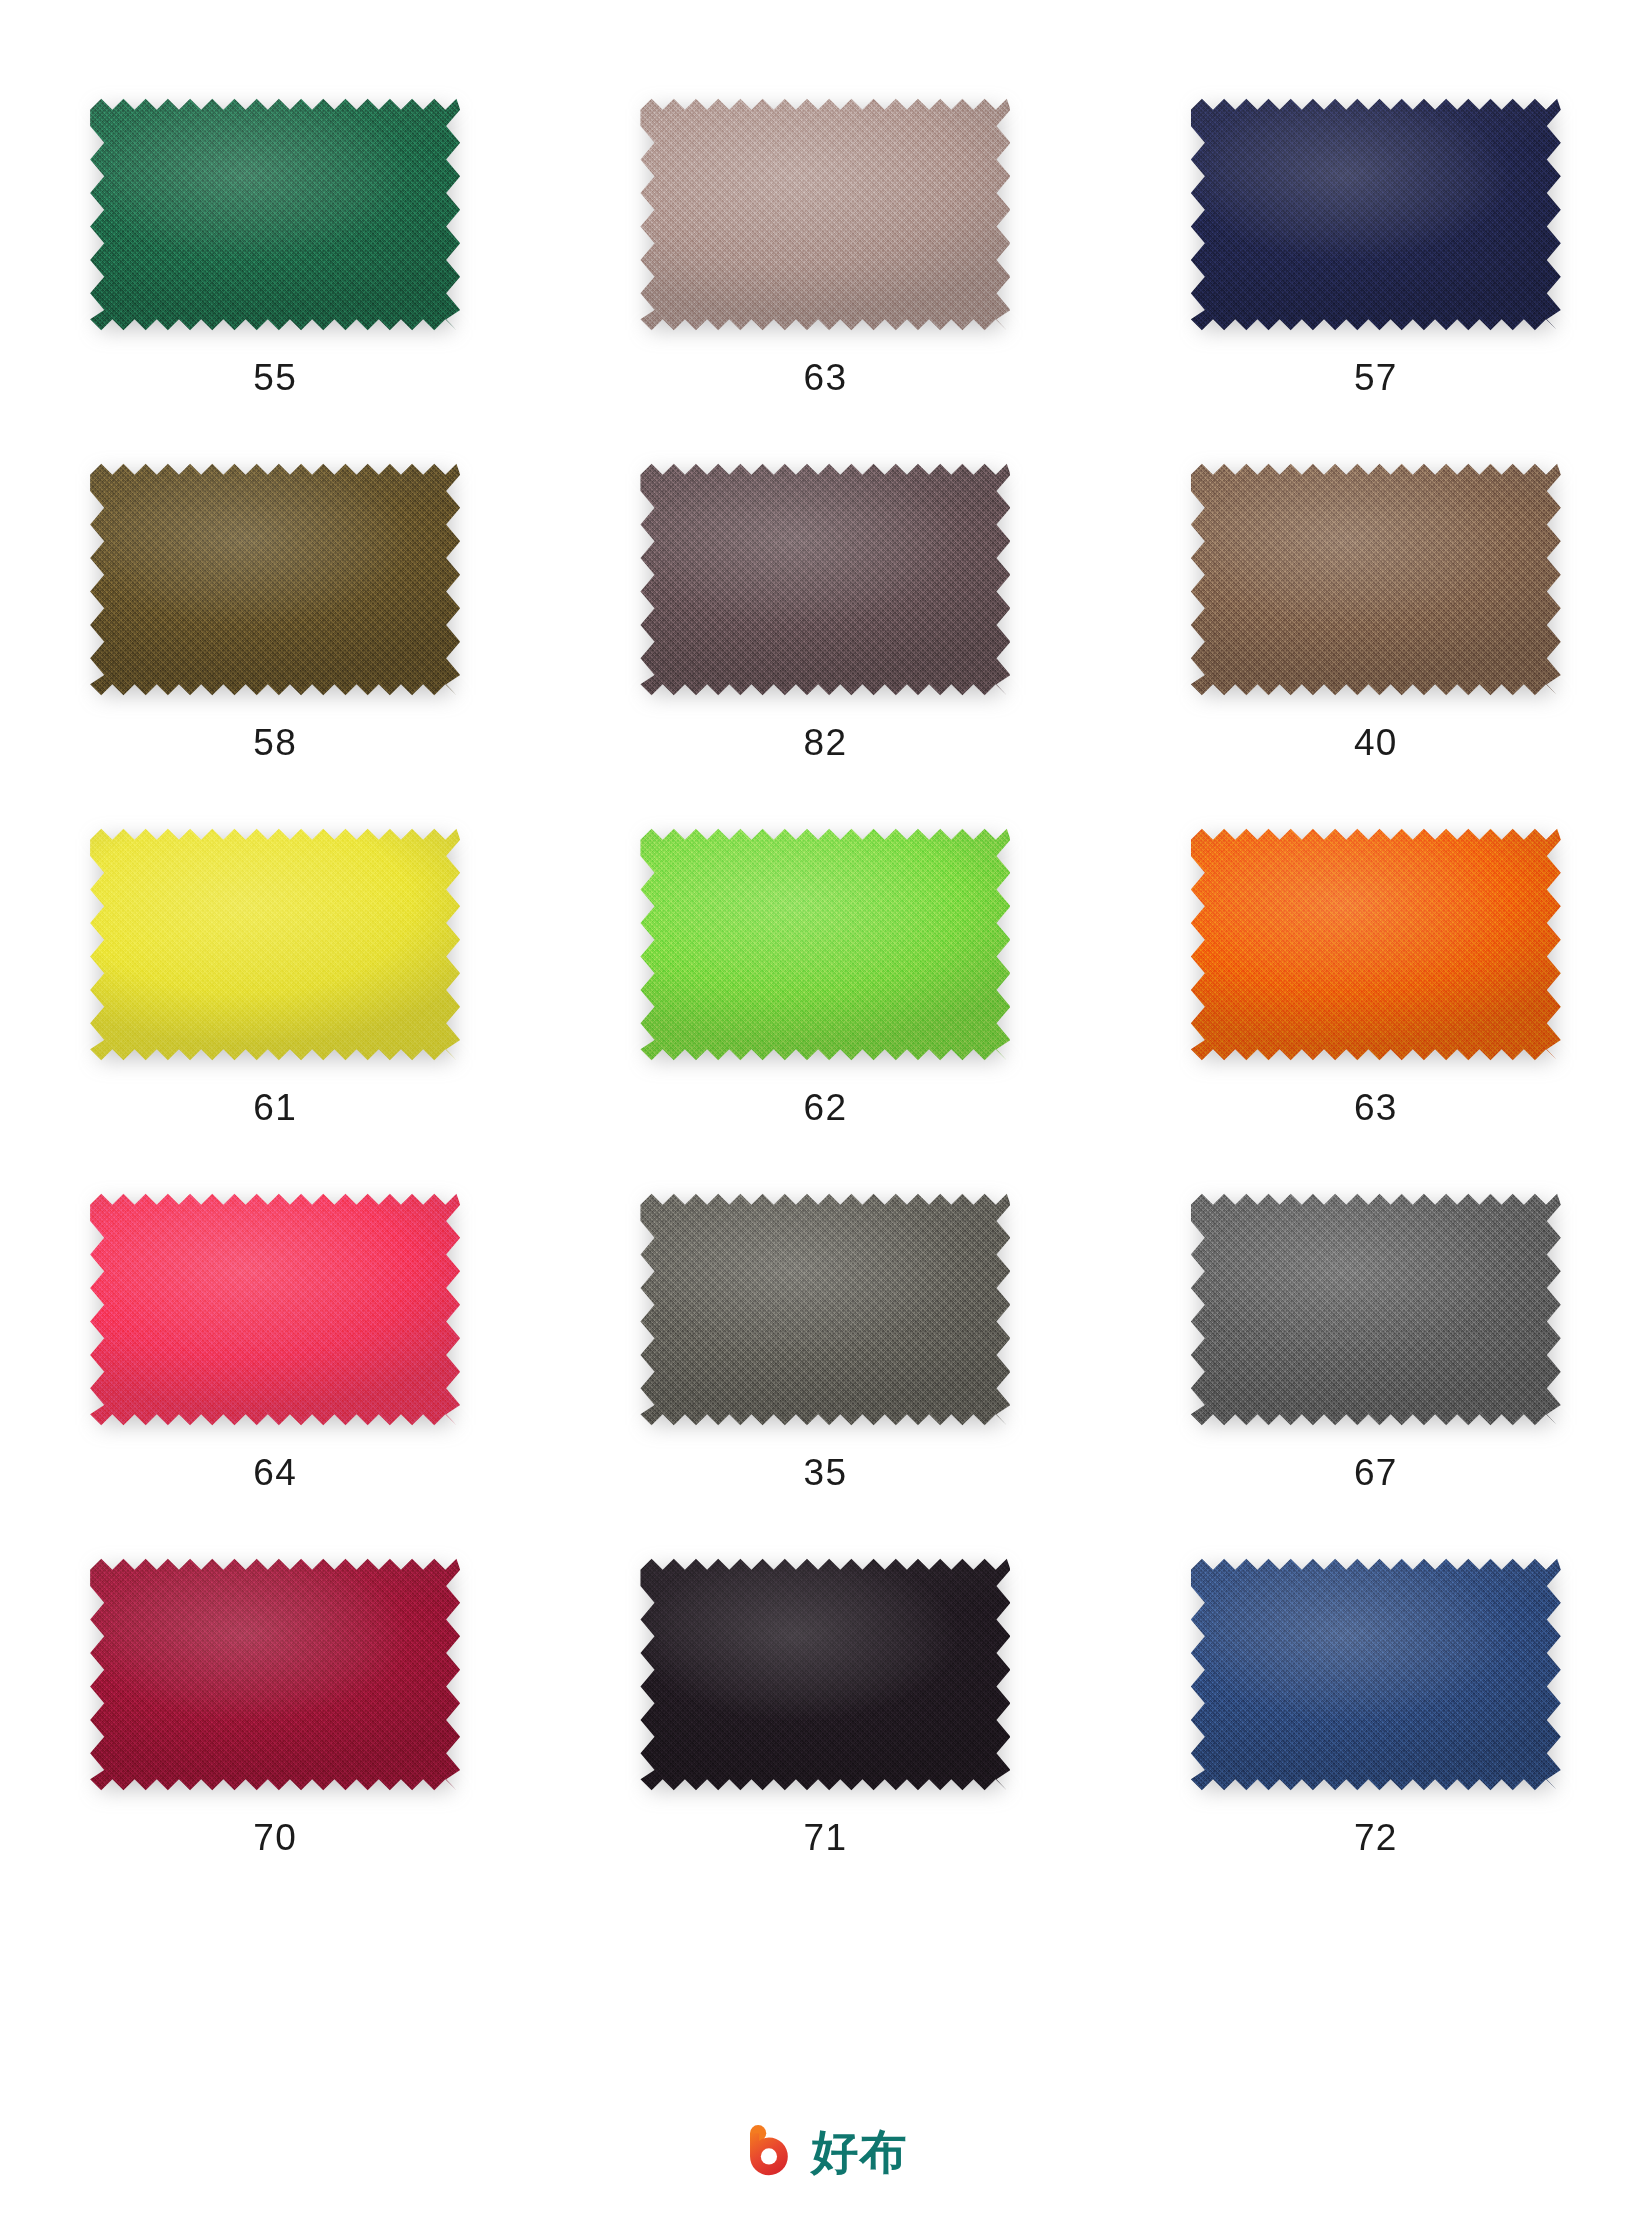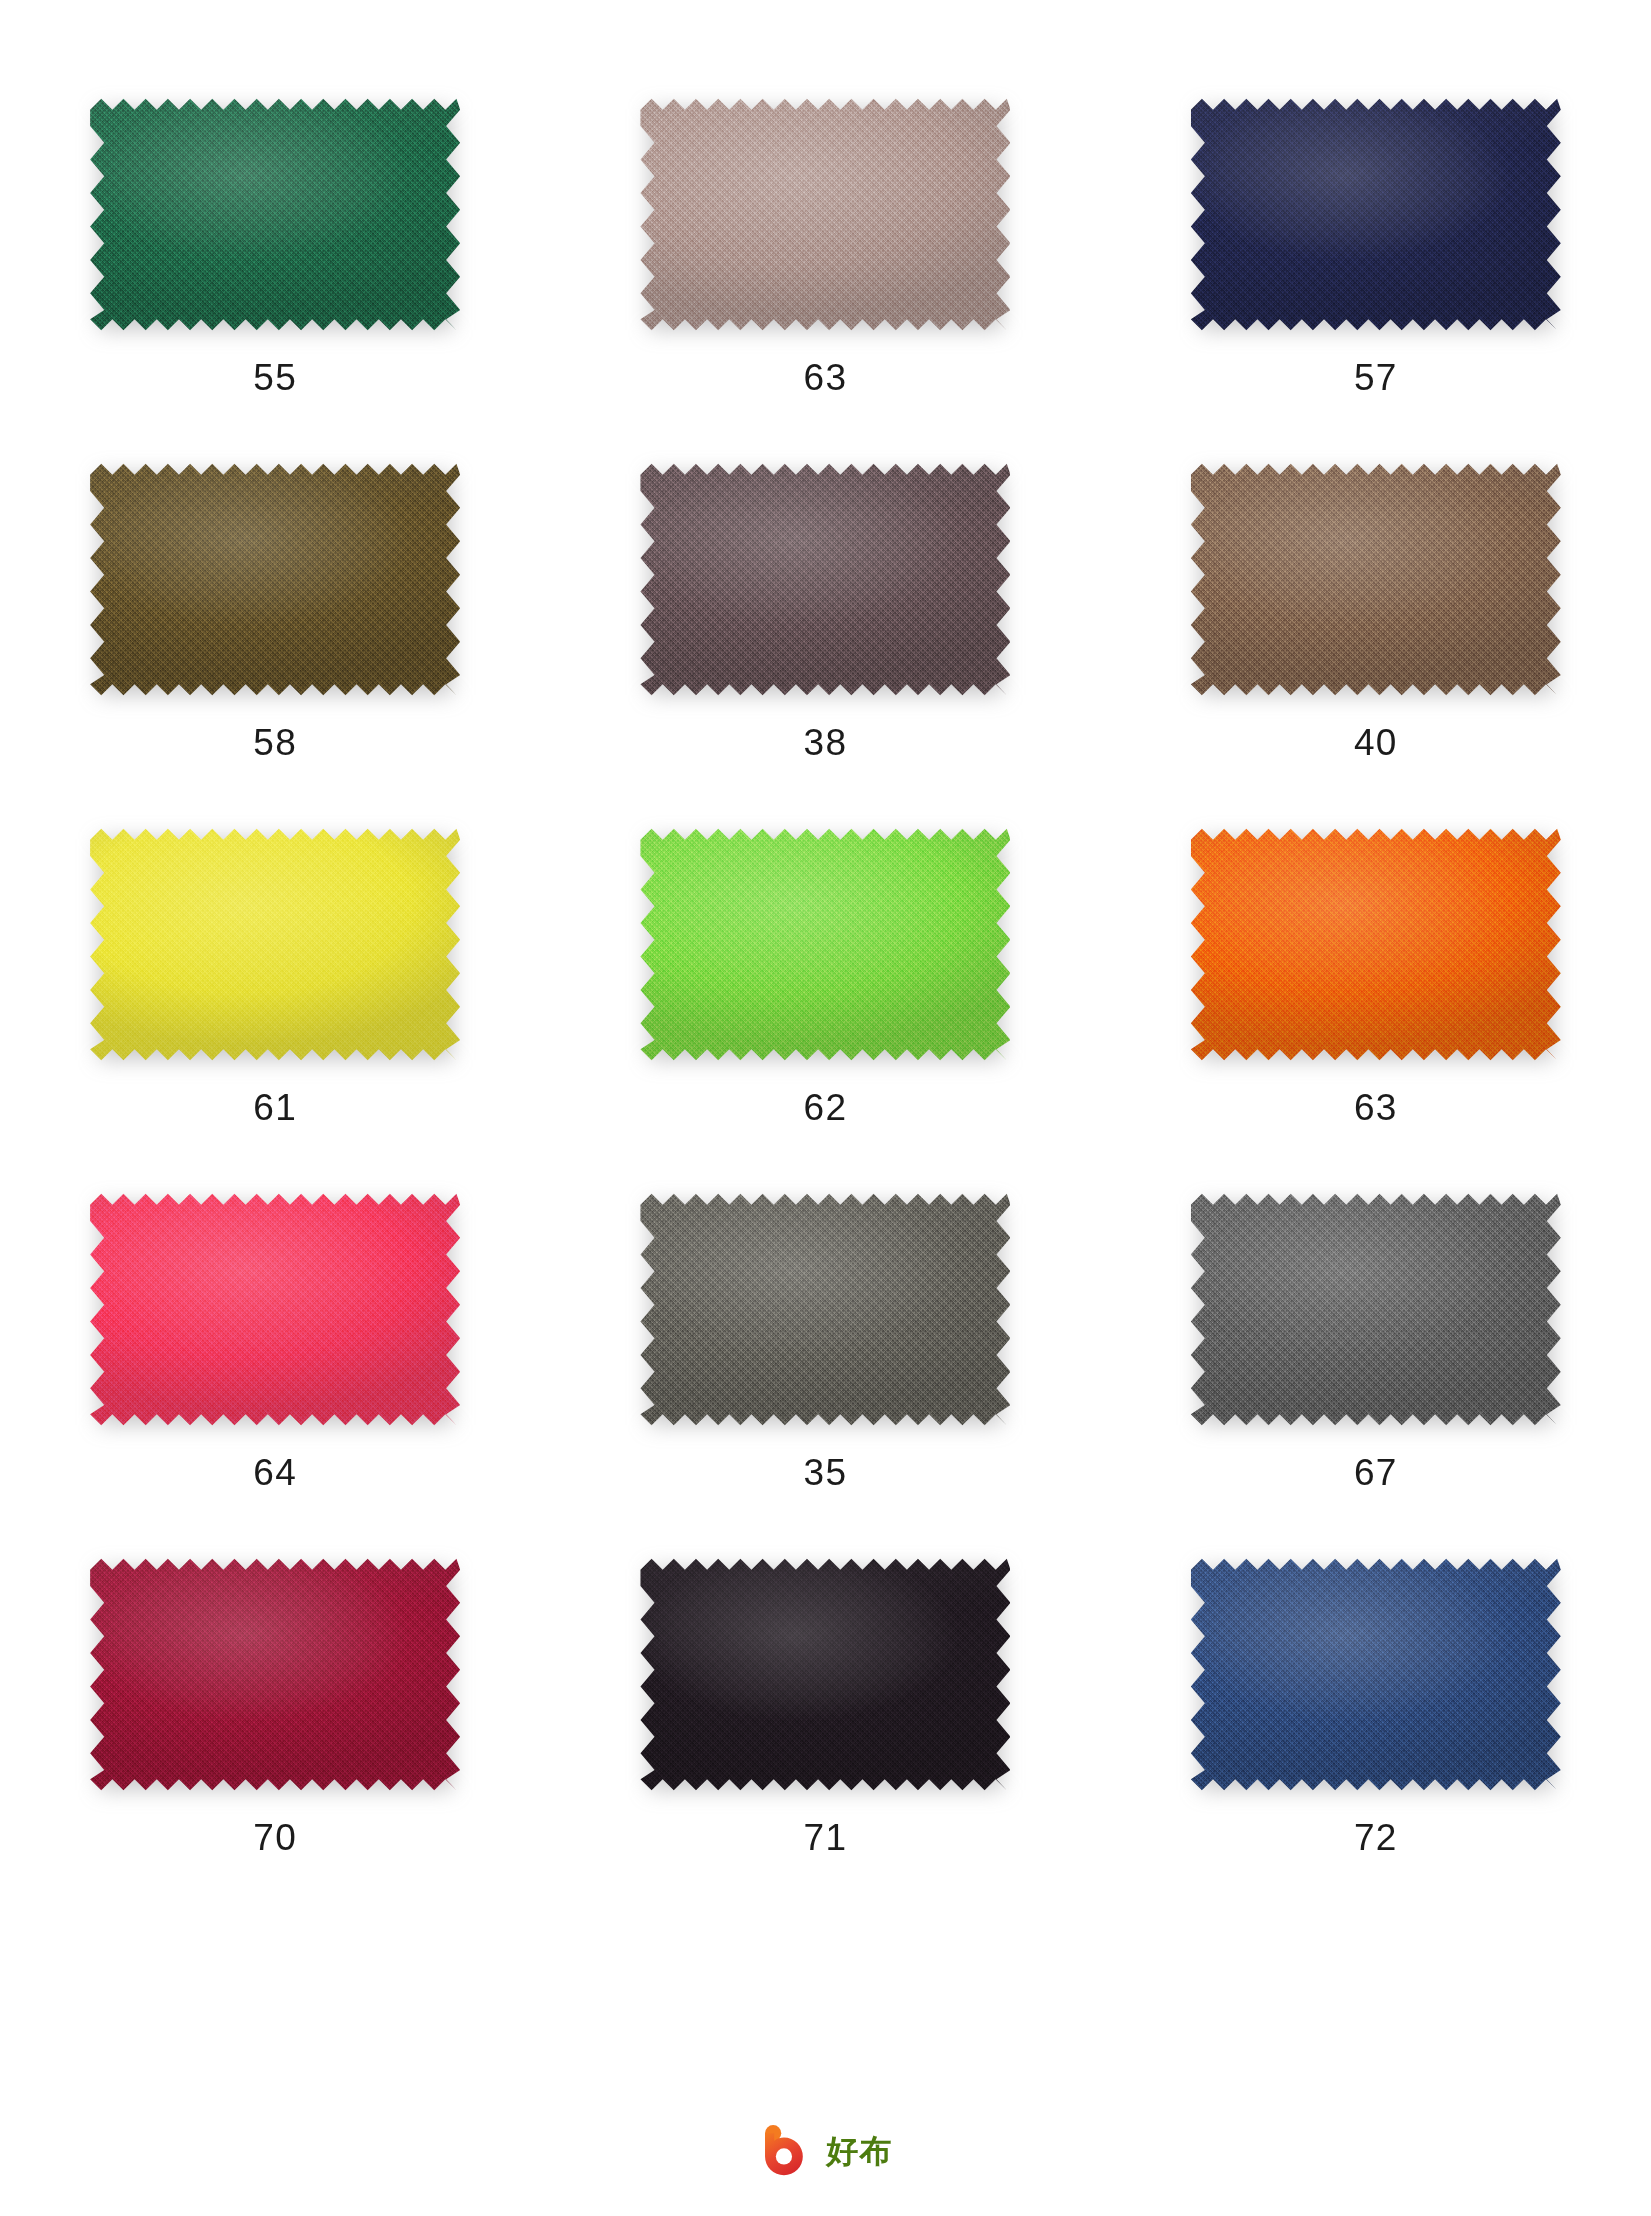--- a/index.html
+++ b/index.html
@@ -155,23 +155,23 @@
     justify-content: center;
     gap: 14px;
   }
   .logo-mark {
     position: relative;
     width: 54px;
     height: 54px;
     flex: 0 0 auto;
   }
   .logo-text {
-    font-size: 32px;
+    font-size: 47px;
     font-weight: 700;
-    color: #4d7c0f;
+    color: #0f766e;
     line-height: 1;
     letter-spacing: 1.3px;
     font-family: "DejaVu Sans", sans-serif;
   }
 </style>
 </head>
 <body>
 
 <div class="sheet">
 
@@ -217,21 +217,21 @@
         <div class="swatch-label">58</div>
       </div>
       <div class="swatch-cell">
         <div class="swatch-wrap">
           <div class="swatch-shadow"></div>
           <div class="swatch" style="background: rgb(111, 90, 94);">
             <div class="swatch-tex"></div>
             <div class="swatch-light"></div>
           </div>
         </div>
-        <div class="swatch-label">38</div>
+        <div class="swatch-label">82</div>
       </div>
       <div class="swatch-cell">
         <div class="swatch-wrap">
           <div class="swatch-shadow"></div>
           <div class="swatch" style="background: rgb(141, 111, 87);">
             <div class="swatch-tex"></div>
             <div class="swatch-light"></div>
           </div>
         </div>
         <div class="swatch-label">40</div>

